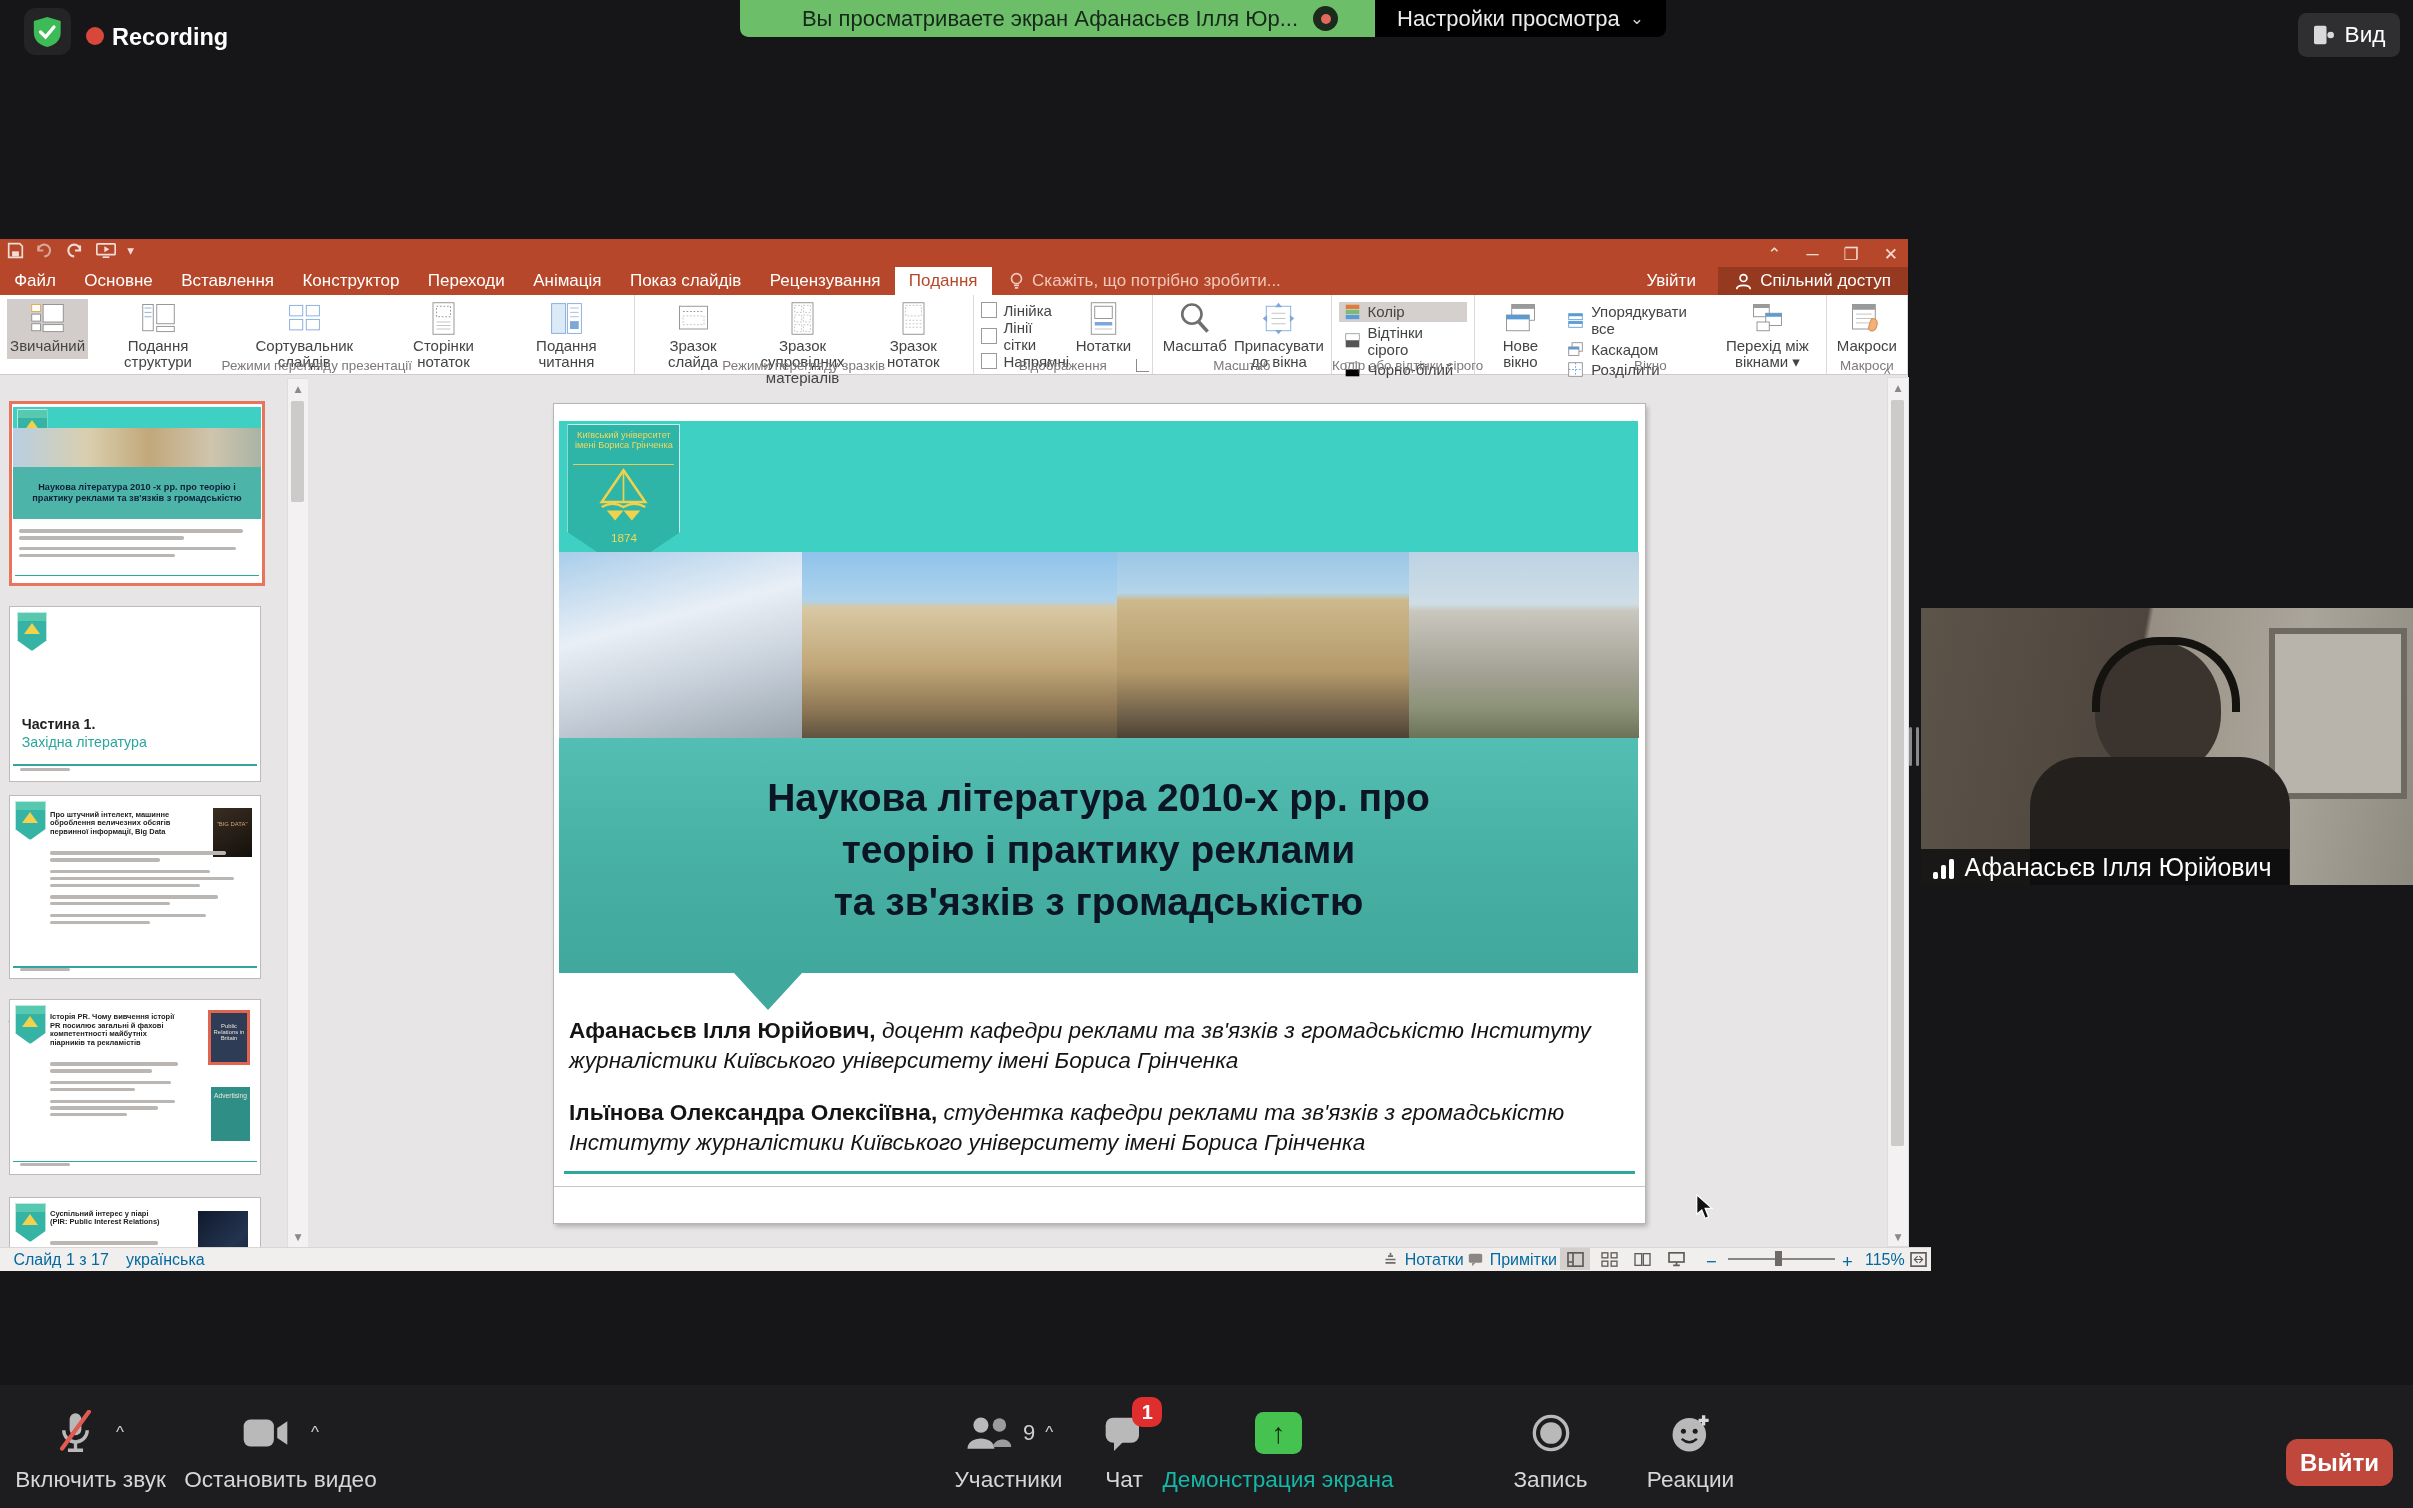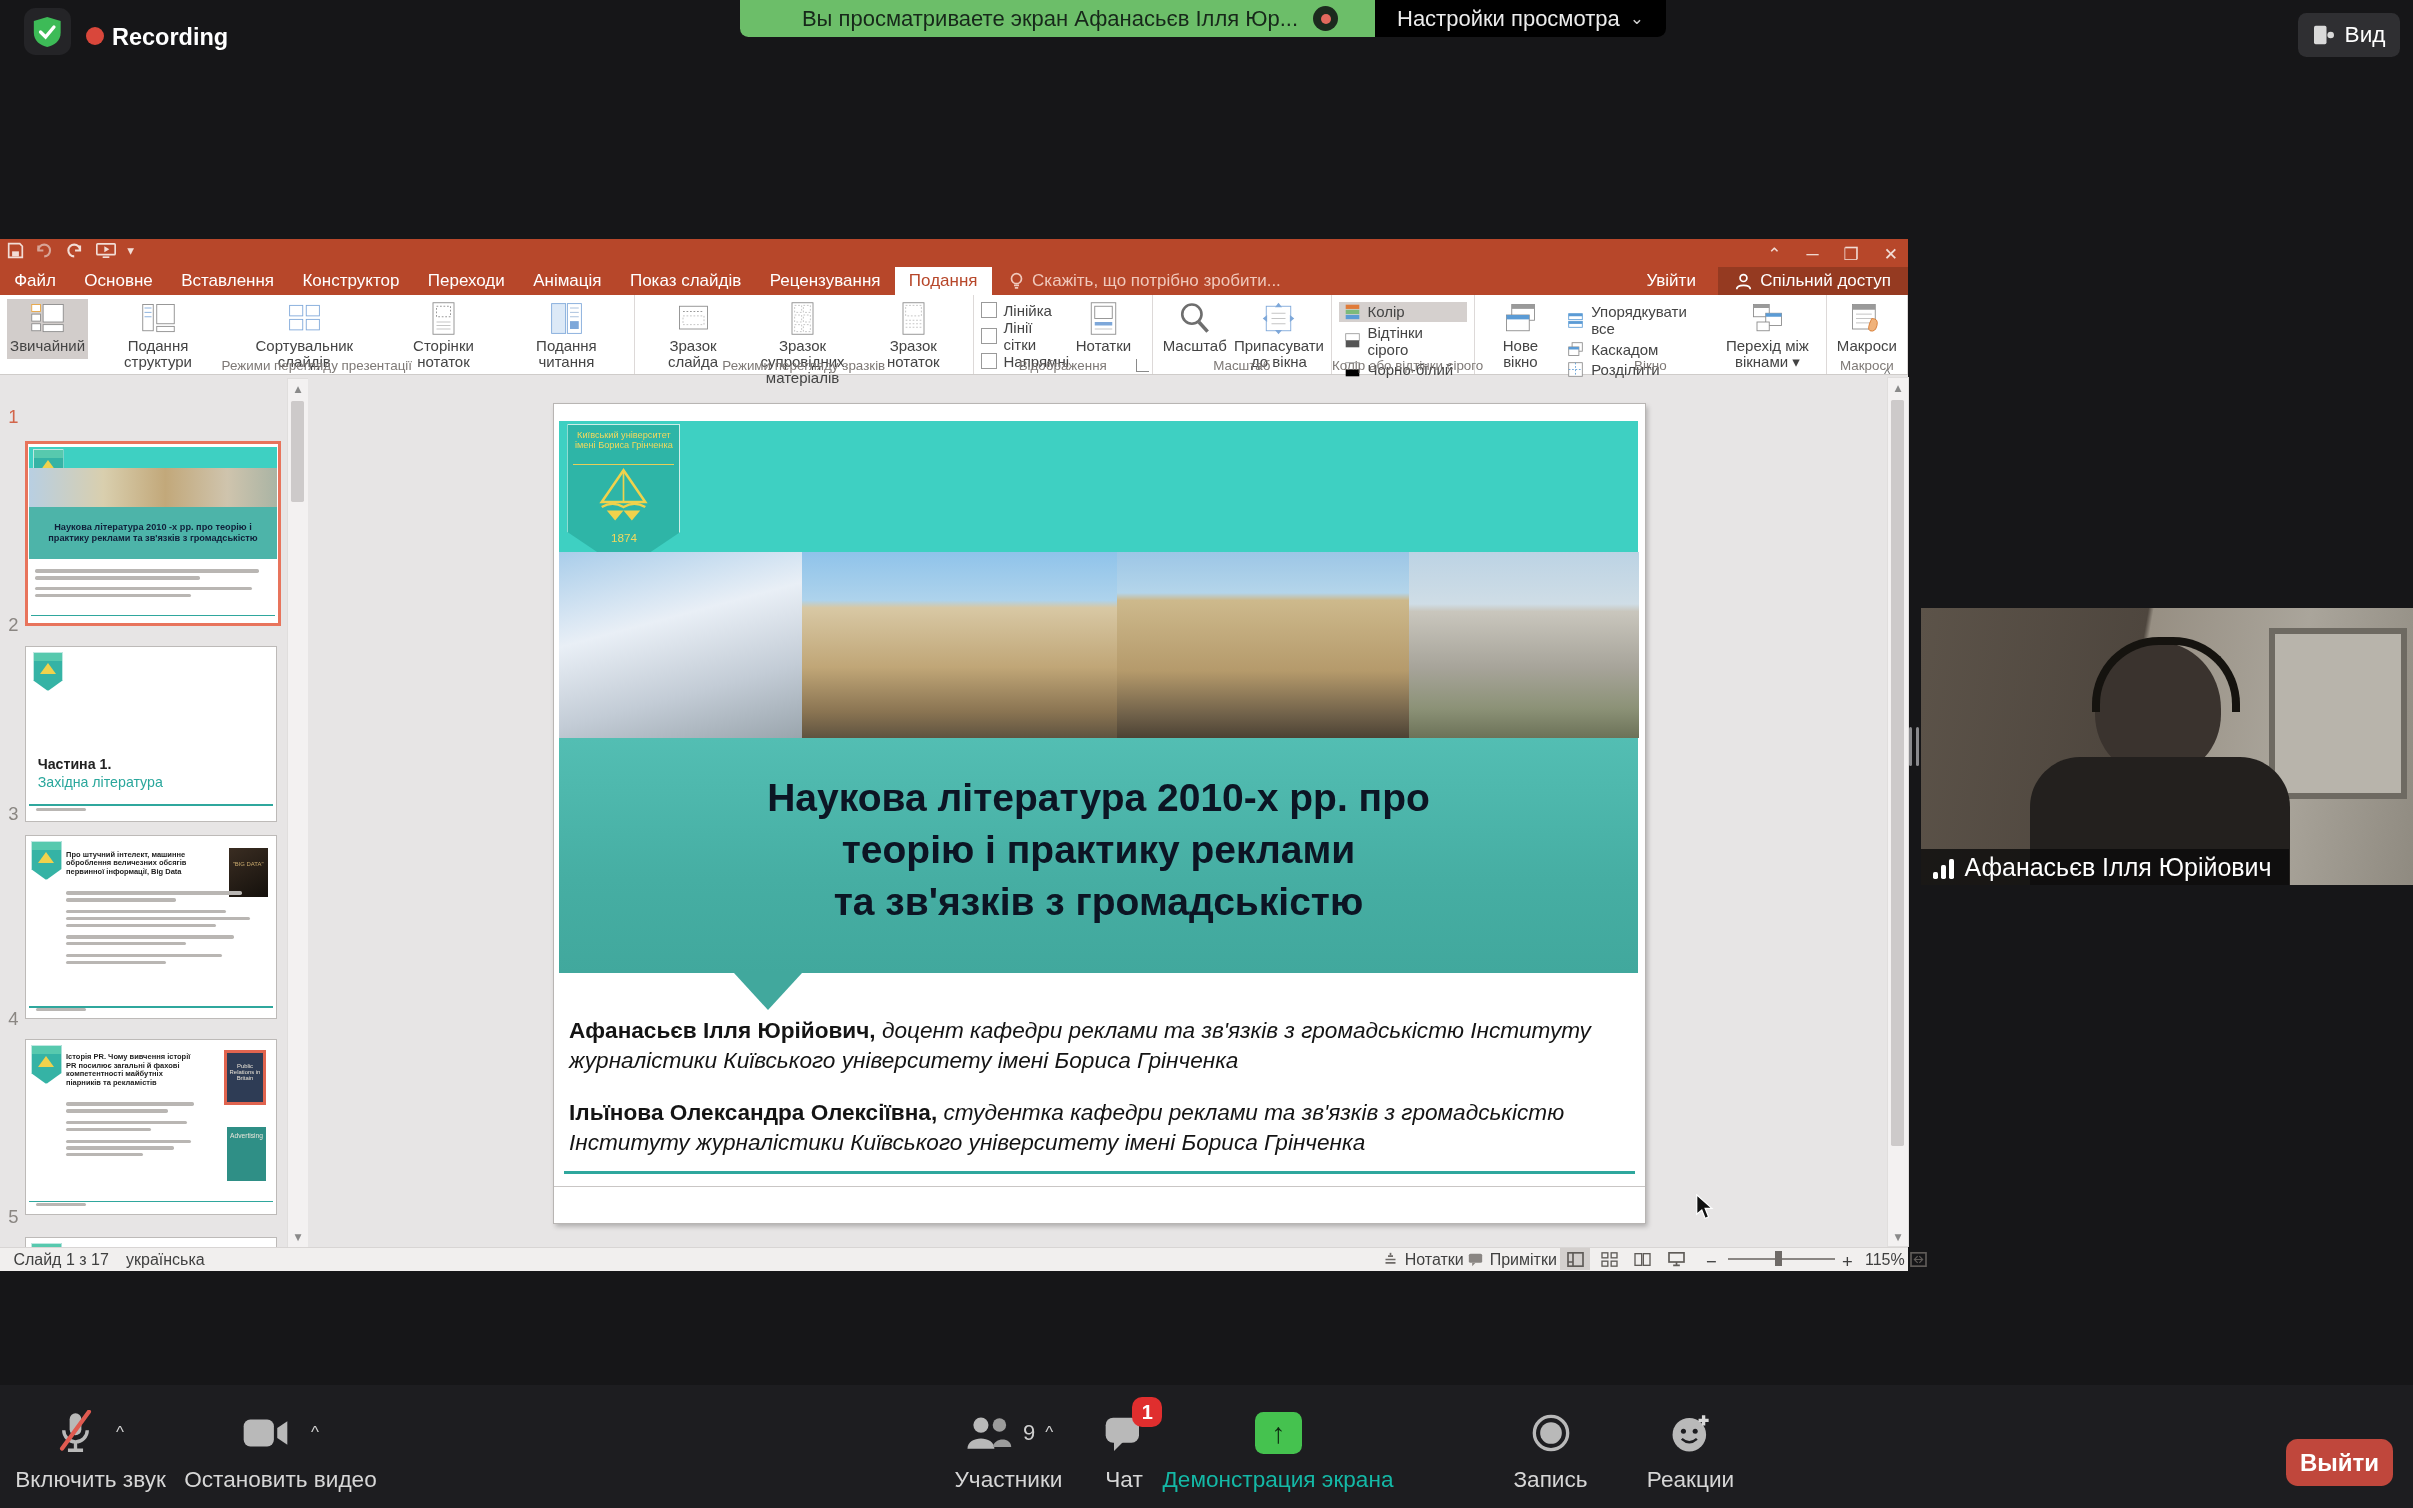--- a/index.html
+++ b/index.html
@@ -56,21 +56,21 @@
   .rowbtn.sel{background:#d5d0ce;}
   .smallcol{display:flex;flex-direction:column;justify-content:space-between;padding:2.5px 0;}
   .dlg{position:absolute;right:2.5px;bottom:2.5px;width:11.7px;height:11.7px;border-left:0.8px solid #8a8a8a;
     border-bottom:0.8px solid #8a8a8a;}
   .ribbon-collapse{left:1884px;top:127px;color:#777;font-size:13.4px;}
 
   
   .thumbs{left:0;top:137px;width:308px;height:872px;overflow:hidden;}
   .tnum{position:absolute;width:18.4px;text-align:right;font-size:18.4px;color:#8a8682;}
   .tnum.sel{color:#d2654a;}
-  .tslide{position:absolute;left:25px;width:250px;background:#fff;border:0.8px solid #bdbab8;overflow:hidden;margin-top:40px;}
+  .tslide{position:absolute;left:9px;width:250px;background:#fff;border:0.8px solid #bdbab8;overflow:hidden;}
   .tslide.sel{border:3.4px solid #e8745c;}
   .tscroll{position:absolute;left:287px;top:1.7px;width:20px;height:868px;background:#f3f1f1;border:0.8px solid #e0dedd;}
   .sarrow{position:absolute;left:0;width:100%;text-align:center;color:#8a8a8a;font-size:11.7px;}
   .sthumb{position:absolute;left:2.5px;width:13.4px;background:#cdcaca;border-radius:1.7px;}
   .bar{background:#b9b6b3;height:3.4px;border-radius:1.7px;margin:3.4px 0;}
   .minicrest{width:28.5px;height:37px;background:#35b3a5;border:0.8px solid #bfe8e2;
     clip-path:polygon(0 0,100% 0,100% 72%,50% 100%,0 72%);position:relative;}
   .minicrest i{position:absolute;left:5.9px;top:10px;width:0;height:0;border-left:8.4px solid transparent;
     border-right:8.4px solid transparent;border-bottom:11.7px solid #f0d24c;}
   .minicrest b{position:absolute;left:0;top:0;width:100%;height:7.5px;background:#57c9ae;}
@@ -96,21 +96,21 @@
   .authors p{margin:0 0 22px 0;font-size:22.6px;line-height:30px;}
   .aname{font-weight:bold;}
   .arole{font-style:italic;}
   .tealline{position:absolute;left:10px;top:767px;width:1071px;height:2.5px;background:#2fa79d;}
   .hairline{position:absolute;left:0;top:782px;width:100%;height:0.8px;background:#c9c6c5;}
 
   .vscroll{left:1887px;top:138px;width:20px;height:868px;background:#f3f1f1;border:0.8px solid #e0dedd;}
 
   
   .status{left:0;top:1008px;width:1908px;height:22.6px;background:#f1efee;border-top:0.8px solid #d8d5d4;
-    font-size:16px;color:#404040;}
+    font-size:16px;color:#0369a1;padding-left:23px;}
   .st{position:absolute;top:2.5px;}
   .viewbtn{position:absolute;top:0;width:30px;height:22px;display:flex;align-items:center;justify-content:center;}
   .viewbtn.sel{background:#d3cfcd;}
   .sld-track{position:absolute;top:10px;width:107px;height:1.7px;background:#8a8683;}
   .sld-handle{position:absolute;top:3.4px;width:6.7px;height:15px;background:#6e6a67;}
 
   
   .video{left:1921px;top:608px;width:493px;height:277px;overflow:hidden;
     background:linear-gradient(100deg,#5c5349 0%,#4e463e 42%,#978f83 43%,#aaa59b 72%,#8f8a80 100%);}
   .head{position:absolute;left:174px;top:34px;width:126px;height:134px;border-radius:50% 50% 46% 46%;

